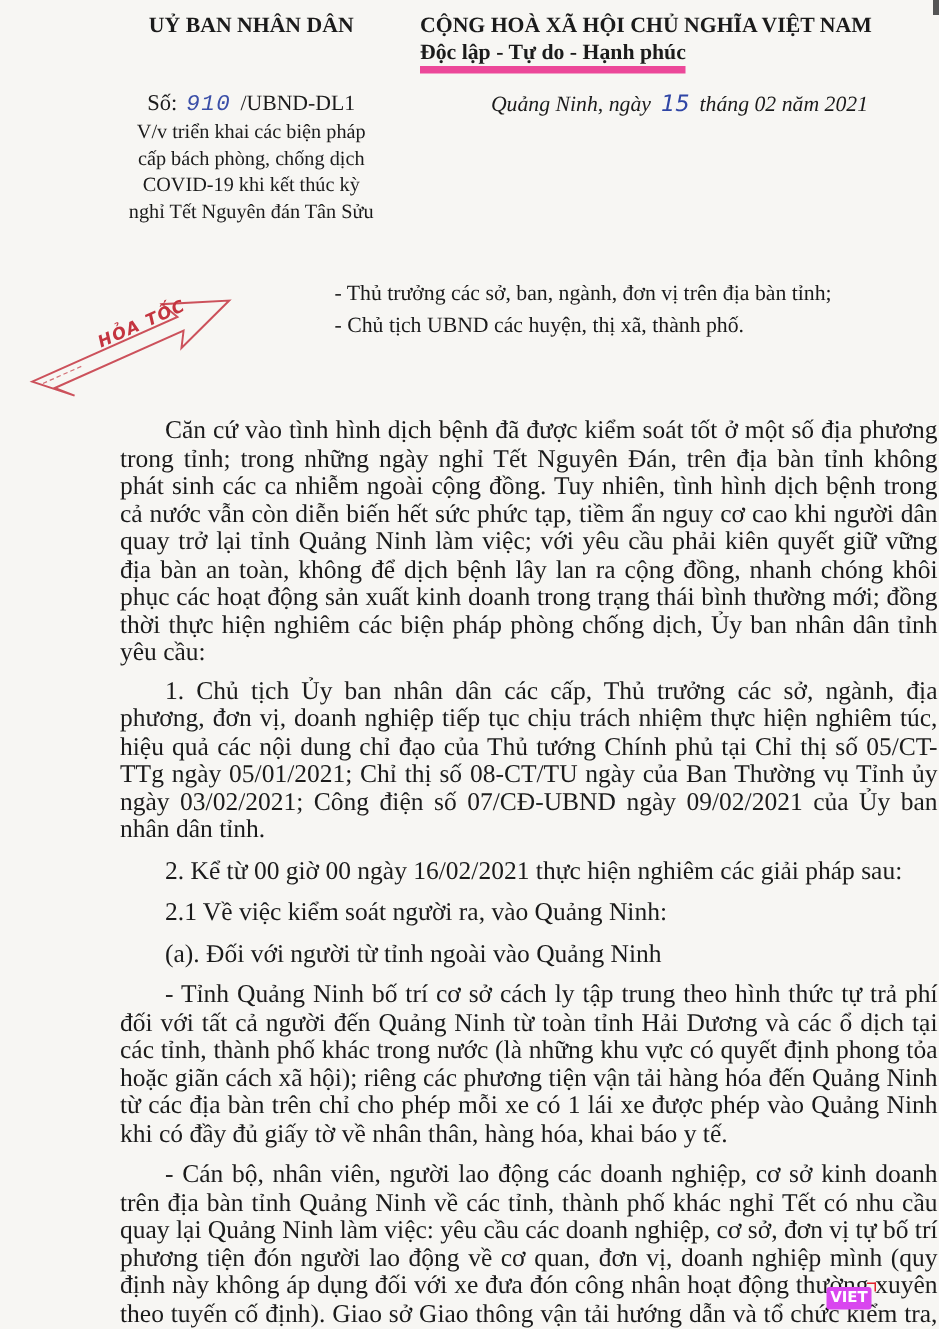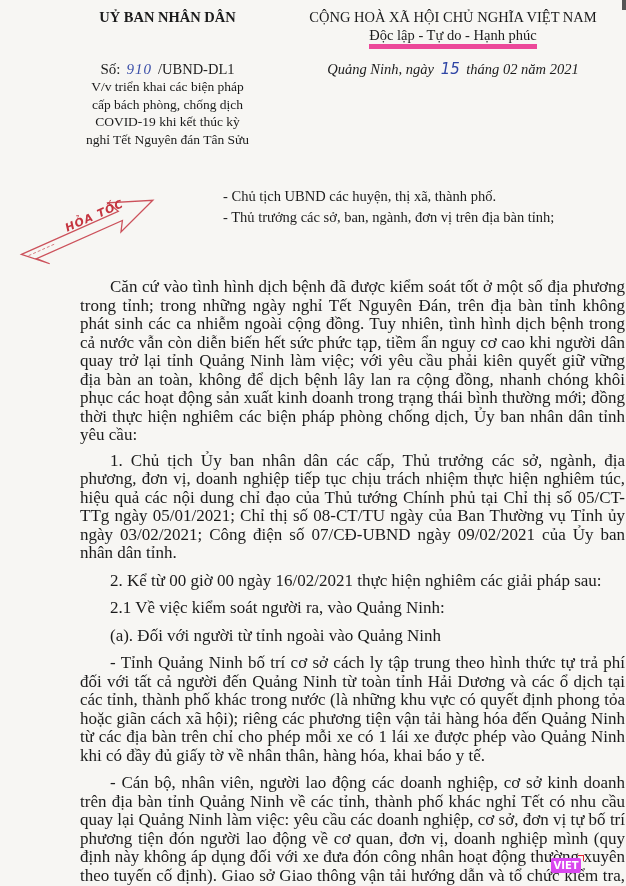--- a/index.html
+++ b/index.html
@@ -13,30 +13,30 @@
     .page { position: absolute; left: 0; top: 0; width: 626px; height: 722px; }
     .hdr-left {
       position: absolute; left: 60px; top: 8px; width: 215px; text-align: center;
       font-weight: bold; font-size: 14.5px; line-height: 18px;
     }
     .hdr-left .prov-line { display: inline-block; position: relative; }
     .hdr-left .underline-seg {
       position: absolute; left: 34px; right: 34px; bottom: 1px; border-bottom: 1px solid #222;
     }
     .hdr-right {
-      position: absolute; left: 280px; top: 8px; width: 346px; text-align: center;
-      font-weight: normal; font-size: 14.5px; line-height: 18px;
+      position: absolute; left: 280px; top: 8px; width: 346px; text-align: left;
+      font-weight: bold; font-size: 14.5px; line-height: 18px;
     }
     .hdr-right .motto { display: inline-block; border-bottom: 5px solid #ec4899; font-size: 14.5px; line-height: 17px; }
     .ref {
       position: absolute; left: 60px; top: 60px; width: 215px; text-align: center;
       font-size: 14.5px; line-height: 18px;
     }
     .ref .num-label { font-size: 15px; }
-    .ref .hand { color: #3b4fa8; font-style: italic; font-family: Liberation Serif, serif; font-size: 15px; letter-spacing: 1px; padding: 0 6px; }
+    .ref .hand { color: #3b4fa8; font-style: italic; font-family: Liberation Mono, monospace; font-size: 15px; letter-spacing: 1px; padding: 0 6px; }
     .ref .subject { font-size: 13.5px; line-height: 17.5px; }
     .place-date {
       position: absolute; left: 280px; top: 60px; width: 346px; text-align: center;
       font-style: italic; font-size: 14.5px; line-height: 18px;
     }
     .place-date .hand { color: #2f45a5; font-family: "DejaVu Sans", sans-serif; font-size: 15px; padding: 0 3px; }
     .recipients {
       position: absolute; left: 193px; top: 186px; font-size: 14.5px; line-height: 21px;
     }
     .recipients .item { padding-left: 30px; }
@@ -103,22 +103,22 @@
 
   <div class="stamp">
     <svg width="150" height="70" viewBox="0 0 150 70">
       <path d="M4 34 L110 34 L104 22 L146 38 L104 54 L110 44 L16 44 L26 54 Z" fill="none" stroke="#c4343f" stroke-width="1.3" opacity="0.85"></path>
       <path d="M10 38 L40 38" stroke="#c4343f" stroke-width="0.8" stroke-dasharray="3 2" opacity="0.7"></path>
     </svg>
     <span class="stamp-text">HỎA TỐC</span>
   </div>
 
   <div class="recipients">
+    <div class="item">- Thủ trưởng các sở, ban, ngành, đơn vị trên địa bàn tỉnh;</div>
     <div class="item">- Chủ tịch UBND các huyện, thị xã, thành phố.</div>
-    <div class="item">- Thủ trưởng các sở, ban, ngành, đơn vị trên địa bàn tỉnh;</div>
   </div>
 
   <div class="body-text">
     <p>Căn cứ vào tình hình dịch bệnh đã được kiểm soát tốt ở một số địa phương trong tỉnh; trong những ngày nghỉ Tết Nguyên Đán, trên địa bàn tỉnh không phát sinh các ca nhiễm ngoài cộng đồng. Tuy nhiên, tình hình dịch bệnh trong cả nước vẫn còn diễn biến hết sức phức tạp, tiềm ẩn nguy cơ cao khi người dân quay trở lại tỉnh Quảng Ninh làm việc; với yêu cầu phải kiên quyết giữ vững địa bàn an toàn, không để dịch bệnh lây lan ra cộng đồng, nhanh chóng khôi phục các hoạt động sản xuất kinh doanh trong trạng thái bình thường mới; đồng thời thực hiện nghiêm các biện pháp phòng chống dịch, Ủy ban nhân dân tỉnh yêu cầu:</p>
     <p class="gap">1. Chủ tịch Ủy ban nhân dân các cấp, Thủ trưởng các sở, ngành, địa phương, đơn vị, doanh nghiệp tiếp tục chịu trách nhiệm thực hiện nghiêm túc, hiệu quả các nội dung chỉ đạo của Thủ tướng Chính phủ tại Chỉ thị số 05/CT-TTg ngày 05/01/2021; Chỉ thị số 08-CT/TU ngày của Ban Thường vụ Tỉnh ủy ngày 03/02/2021; Công điện số 07/CĐ-UBND ngày 09/02/2021 của Ủy ban nhân dân tỉnh.</p>
     <p class="gap-lg">2. Kể từ 00 giờ 00 ngày 16/02/2021 thực hiện nghiêm các giải pháp sau:</p>
     <p class="gap-lg">2.1 Về việc kiểm soát người ra, vào Quảng Ninh:</p>
     <p class="gap-lg">(a). Đối với người từ tỉnh ngoài vào Quảng Ninh</p>
     <p class="gap-lg">- Tỉnh Quảng Ninh bố trí cơ sở cách ly tập trung theo hình thức tự trả phí đối với tất cả người đến Quảng Ninh từ toàn tỉnh Hải Dương và các ổ dịch tại các tỉnh, thành phố khác trong nước (là những khu vực có quyết định phong tỏa hoặc giãn cách xã hội); riêng các phương tiện vận tải hàng hóa đến Quảng Ninh từ các địa bàn trên chỉ cho phép mỗi xe có 1 lái xe được phép vào Quảng Ninh khi có đầy đủ giấy tờ về nhân thân, hàng hóa, khai báo y tế.</p>
     <p class="gap-lg">- Cán bộ, nhân viên, người lao động các doanh nghiệp, cơ sở kinh doanh trên địa bàn tỉnh Quảng Ninh về các tỉnh, thành phố khác nghỉ Tết có nhu cầu quay lại Quảng Ninh làm việc: yêu cầu các doanh nghiệp, cơ sở, đơn vị tự bố trí phương tiện đón người lao động về cơ quan, đơn vị, doanh nghiệp mình (quy định này không áp dụng đối với xe đưa đón công nhân hoạt động thường xuyên theo tuyến cố định). Giao sở Giao thông vận tải hướng dẫn và tổ chức kiểm tra, xác nhận cho phương tiện hoạt động, đồng thời thông tin đến các cơ quan, đơn vị, doanh nghiệp</p>

